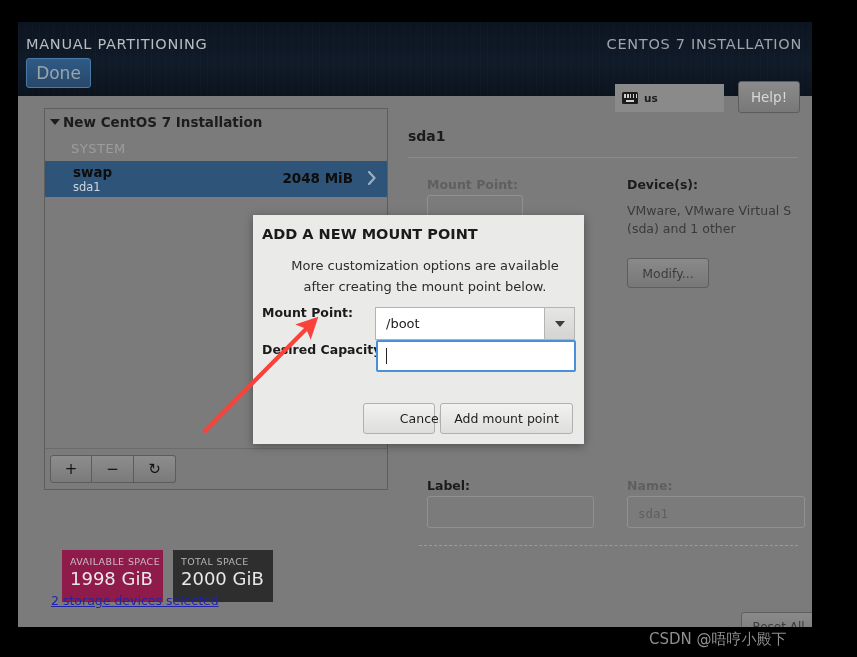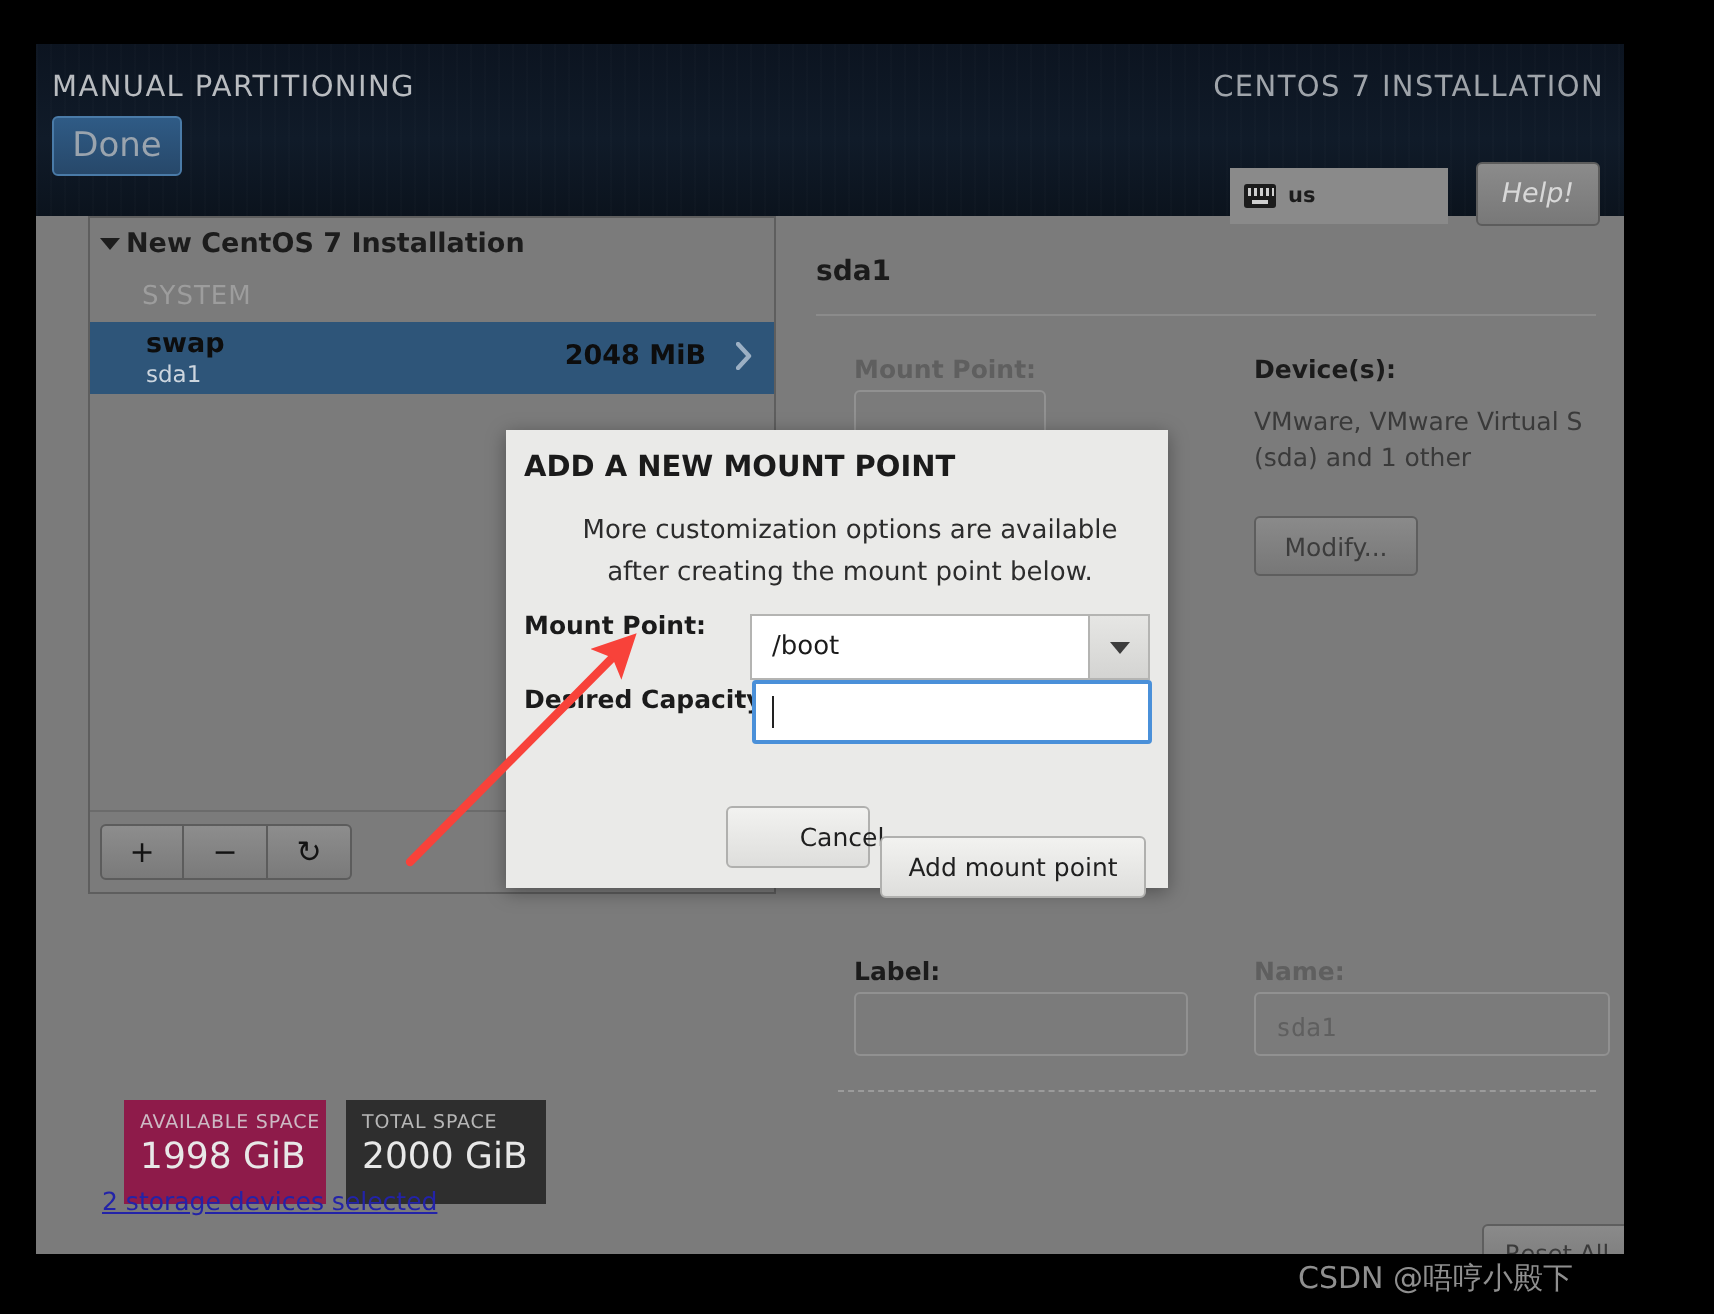--- a/index.html
+++ b/index.html
@@ -28,21 +28,21 @@
     height: 605px;
     background: #7b7b7b;
     overflow: hidden;
   }
 
   
   #header {
     position: absolute;
     left: 0; top: 0;
     width: 794px;
-    height: 86px;
+    height: 74px;
     background: linear-gradient(to bottom, #0c1420 0%, #101b29 55%, #0b131d 100%);
   }
   #header-stripes {
     position: absolute;
     inset: 0;
     background: repeating-linear-gradient(
       to right,
       rgba(255,255,255,0.012) 0px,
       rgba(255,255,255,0.012) 1px,
       rgba(0,0,0,0.0) 1px,
@@ -115,28 +115,27 @@
     position: absolute;
     right: 12px; top: 59px;
     width: 62px; height: 32px;
     background: linear-gradient(to bottom, #8b8b8b, #787878);
     border: 1px solid #5c5c5c;
     border-radius: 3px;
     color: #d8d8d8;
     font-size: 13.5px;
     display: flex; align-items: center; justify-content: center;
     cursor: pointer;
-    font-style: italic;
   }
 
   
   #left-panel {
     position: absolute;
     left: 26px; top: 86px;
-    width: 344px; height: 339px;
+    width: 344px; height: 382px;
     border: 1px solid #5e5e5e;
     background: #7b7b7b;
   }
   #part-list {
     position: absolute;
     left: 0; top: 0; right: 0;
     bottom: 41px;
     overflow: hidden;
   }
   #group-header {
@@ -446,21 +445,20 @@
     position: absolute;
     left: 187px; top: 188px;
     width: 133px; height: 31px;
     background: linear-gradient(to bottom, #f2f2f0, #dededc);
     border: 1px solid #b0b0ae;
     border-radius: 3px;
     color: #1f1f1f;
     font-size: 12.5px;
     display: flex; align-items: center; justify-content: center;
     cursor: pointer;
-    margin-top: 15px;
   }
 
   
   #arrow-svg {
     position: absolute;
     left: 195px; top: 305px;
     width: 140px; height: 135px;
     pointer-events: none;
   }
 

